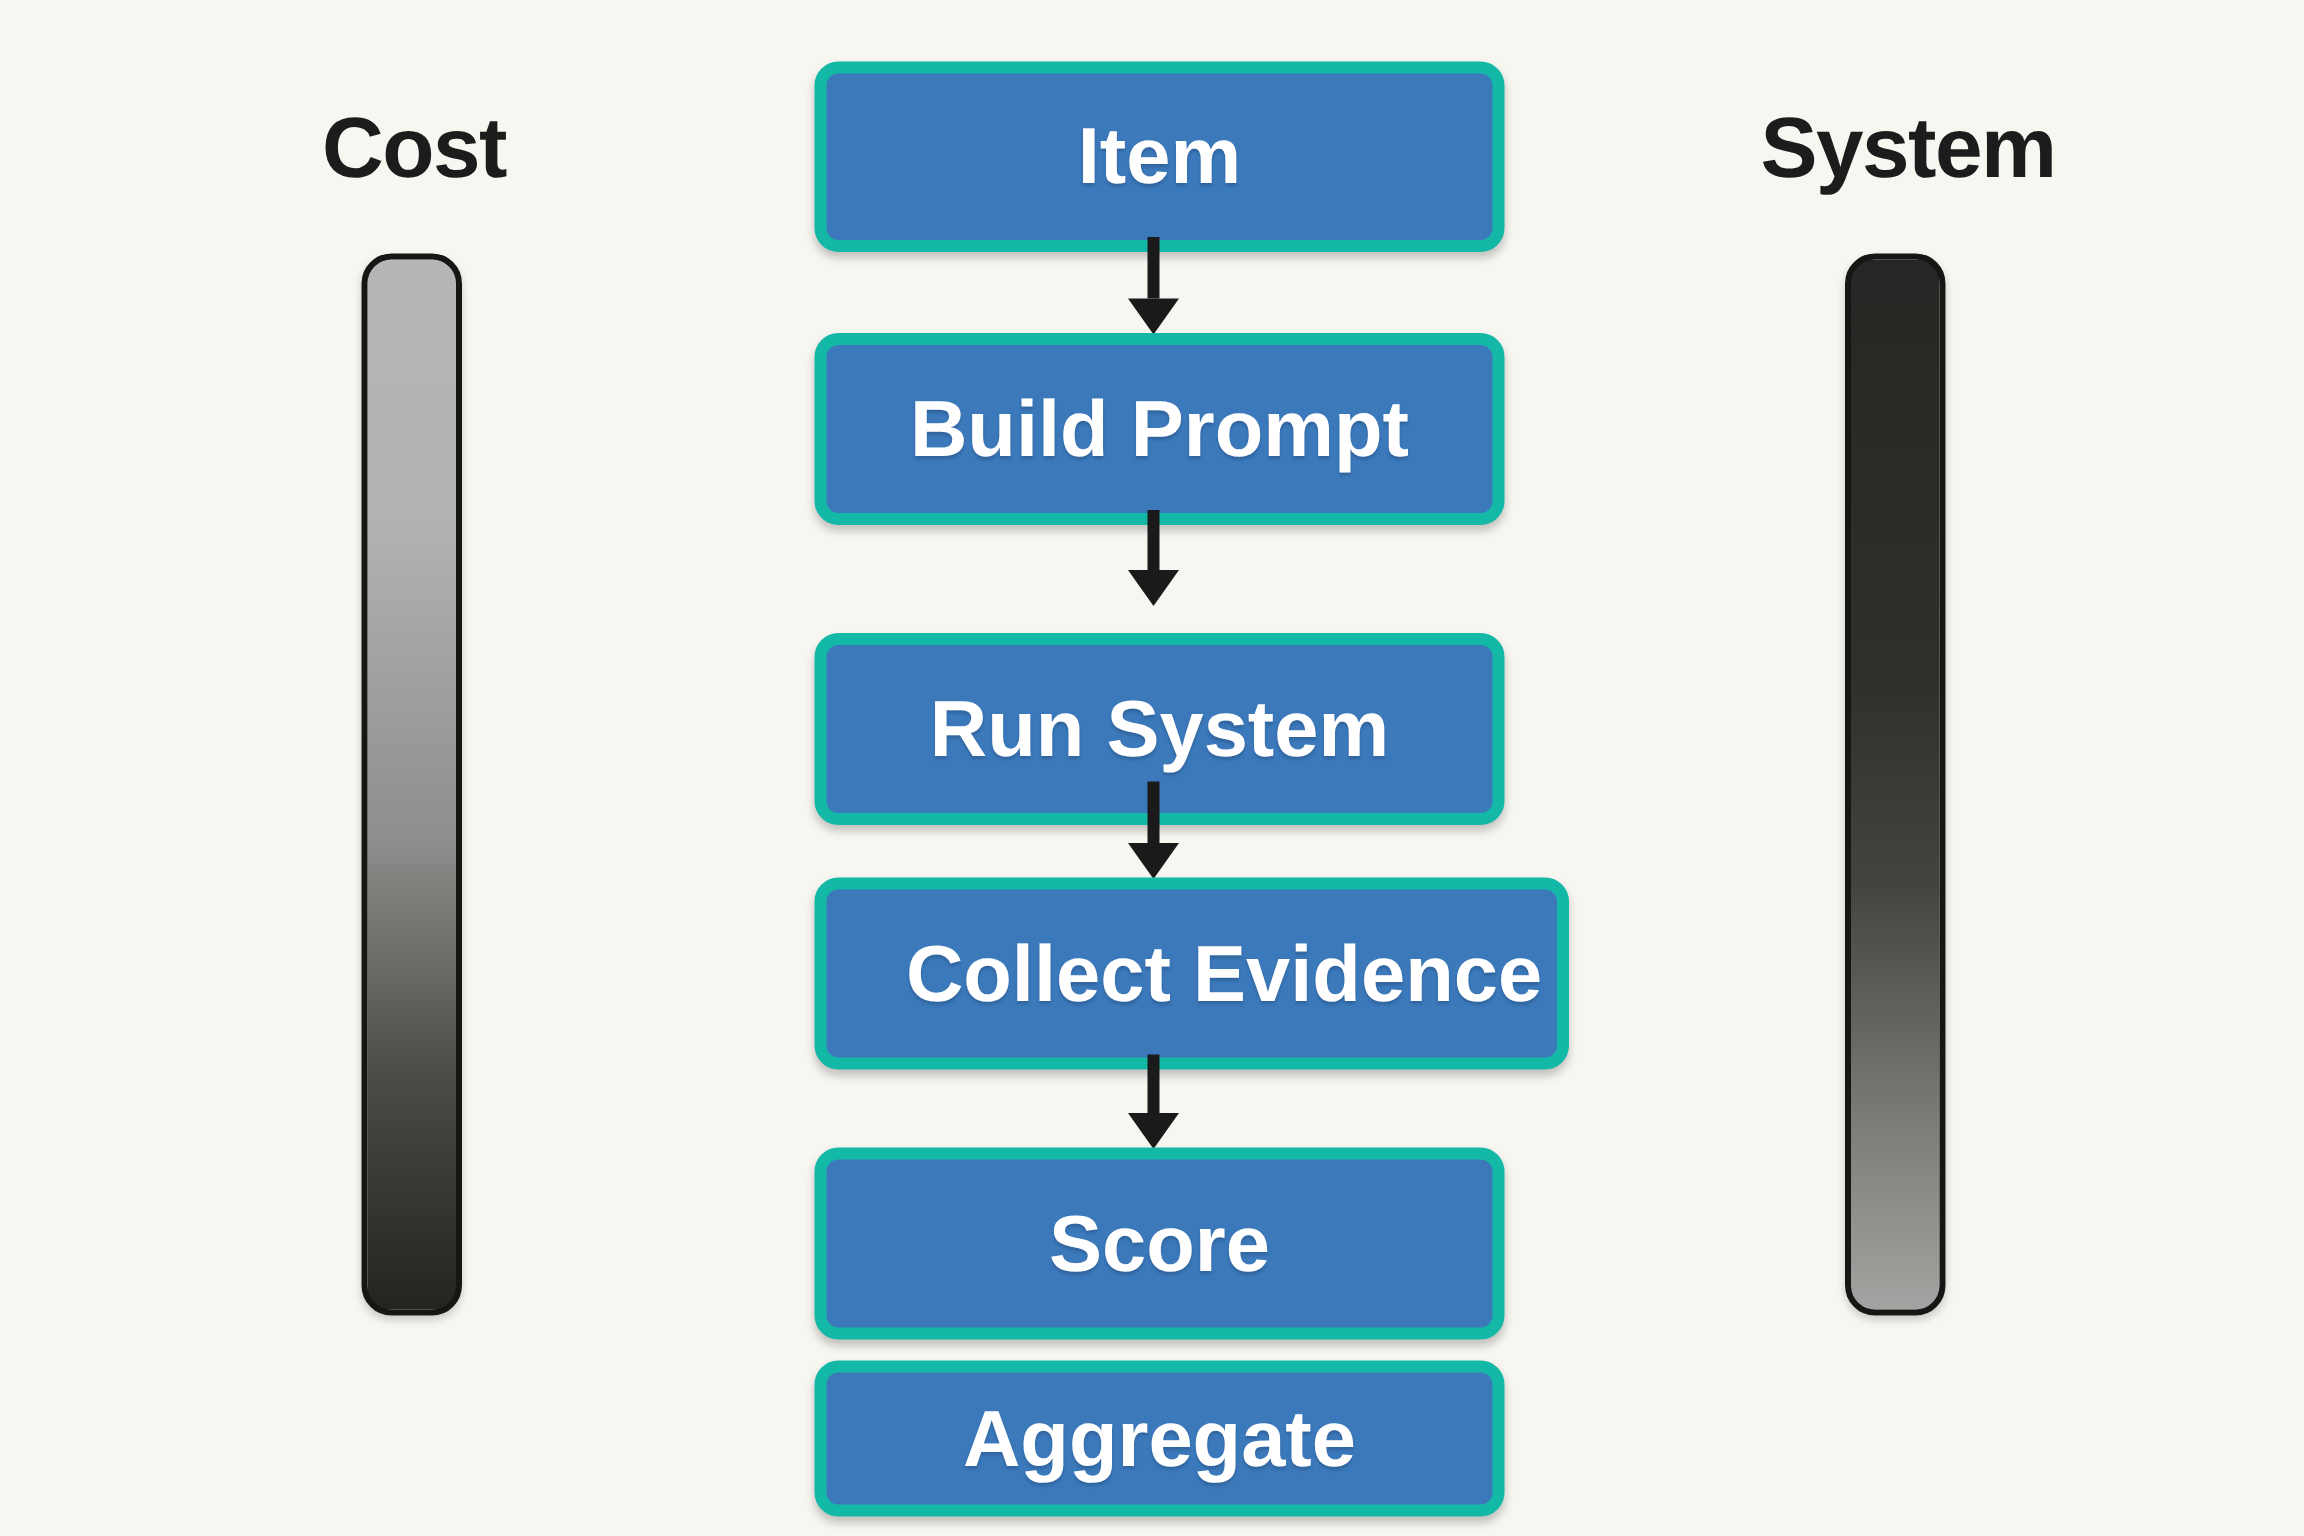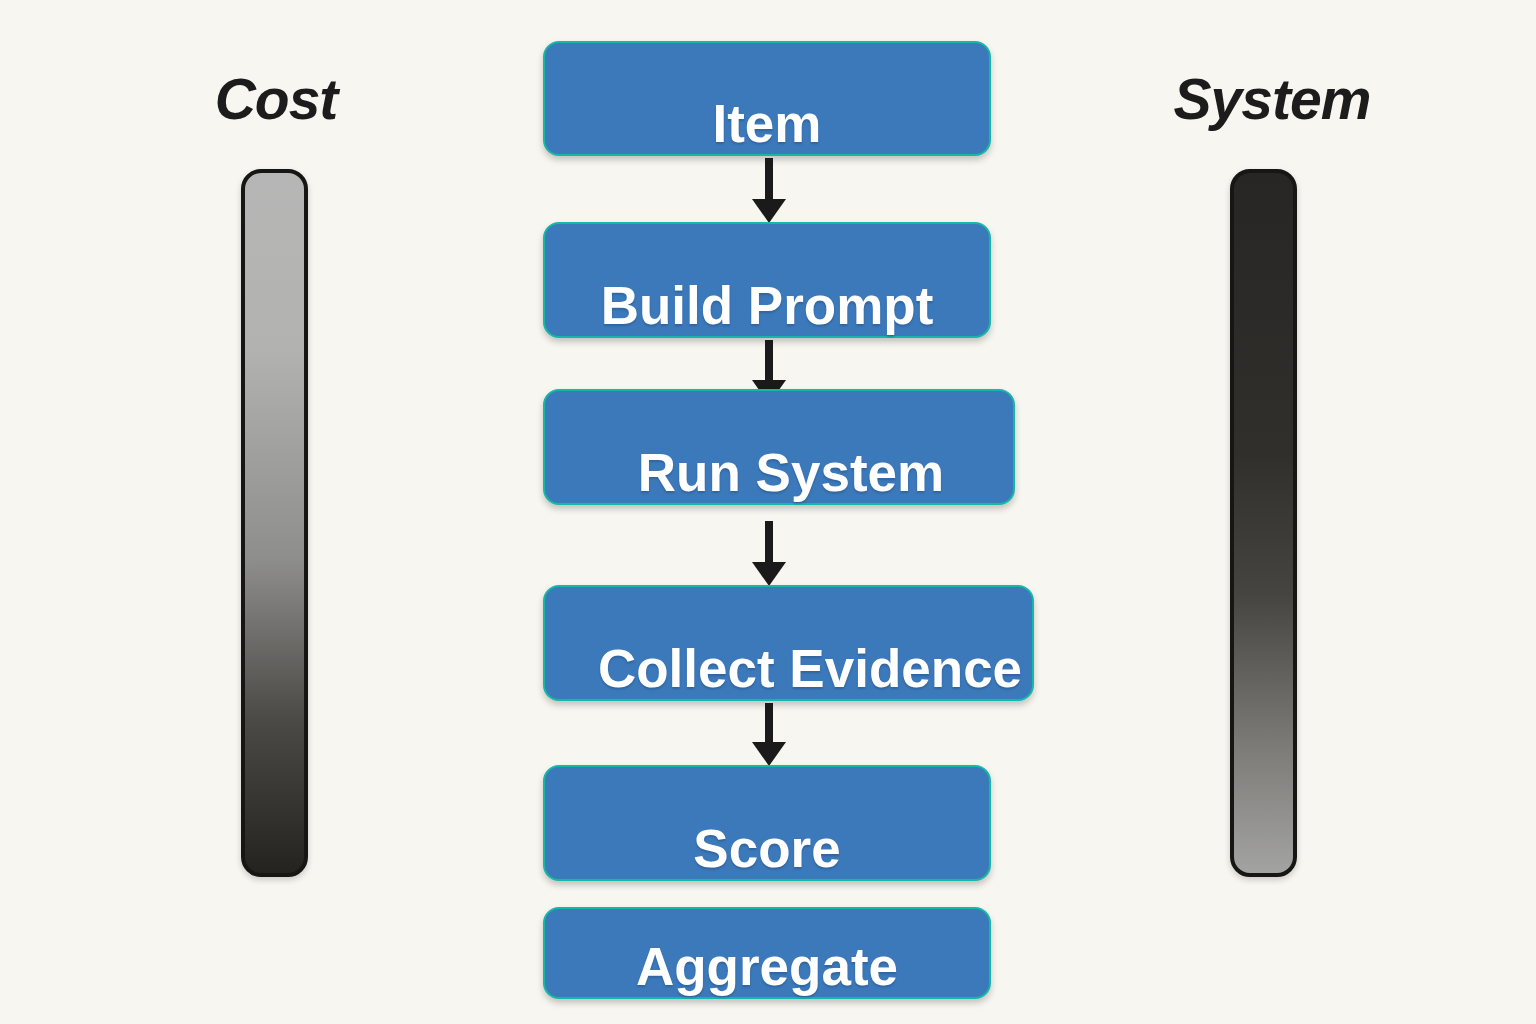--- a/index.html
+++ b/index.html
@@ -19,21 +19,20 @@
   
   .gauge-label {
     position: absolute;
     top: 68px;
     font-size: 57px;
     font-weight: 700;
     color: #1c1c1c;
     text-align: center;
     line-height: 1.1;
     letter-spacing: -1px;
-    font-style: italic;
   }
   .gauge-label.cost    { left: 156px;  width: 240px; }
   .gauge-label.latency { left: 1122px; width: 300px; }
 
   
   .gauge-bar {
     position: absolute;
     top: 169px;
     width: 59px;
     height: 700px;
@@ -51,38 +50,38 @@
     background: linear-gradient(180deg,
       #272624 0%, #302f2c 40%, #454440 60%, #7c7b78 82%, #a3a3a1 100%);
   }
 
   
   .flow-box {
     position: absolute;
     left: 543px;
     width: 444px;
     background: #3b79bb;
-    border: 2px solid #14b8a6;
+    border: 8px solid #14b8a6;
     border-radius: 16px;
     box-shadow: 0 4px 6px rgba(40,40,40,0.25);
     display: flex;
-    align-items: flex-end;
+    align-items: center;
     justify-content: center;
   }
   .flow-box .box-label {
     color: #ffffff;
     font-size: 53px;
     font-weight: 700;
     letter-spacing: 0px;
     text-shadow: 0 2px 2px rgba(20,40,70,0.25);
     white-space: nowrap;
   }
   .box-item       { top: 41px;  height: 111px; }
   .box-build      { top: 222px; height: 112px; }
-  .box-run        { top: 389px; height: 112px; padding-left: 24px; }
+  .box-run        { top: 422px; height: 112px; }
   .box-collect    { top: 585px; height: 112px; padding-left: 43px; }
   .box-score      { top: 765px; height: 112px; }
   .box-aggregate  { top: 907px; height: 88px; }
 
   
   .flow-arrow {
     position: absolute;
     left: 752px;
     width: 34px;
     display: flex;

